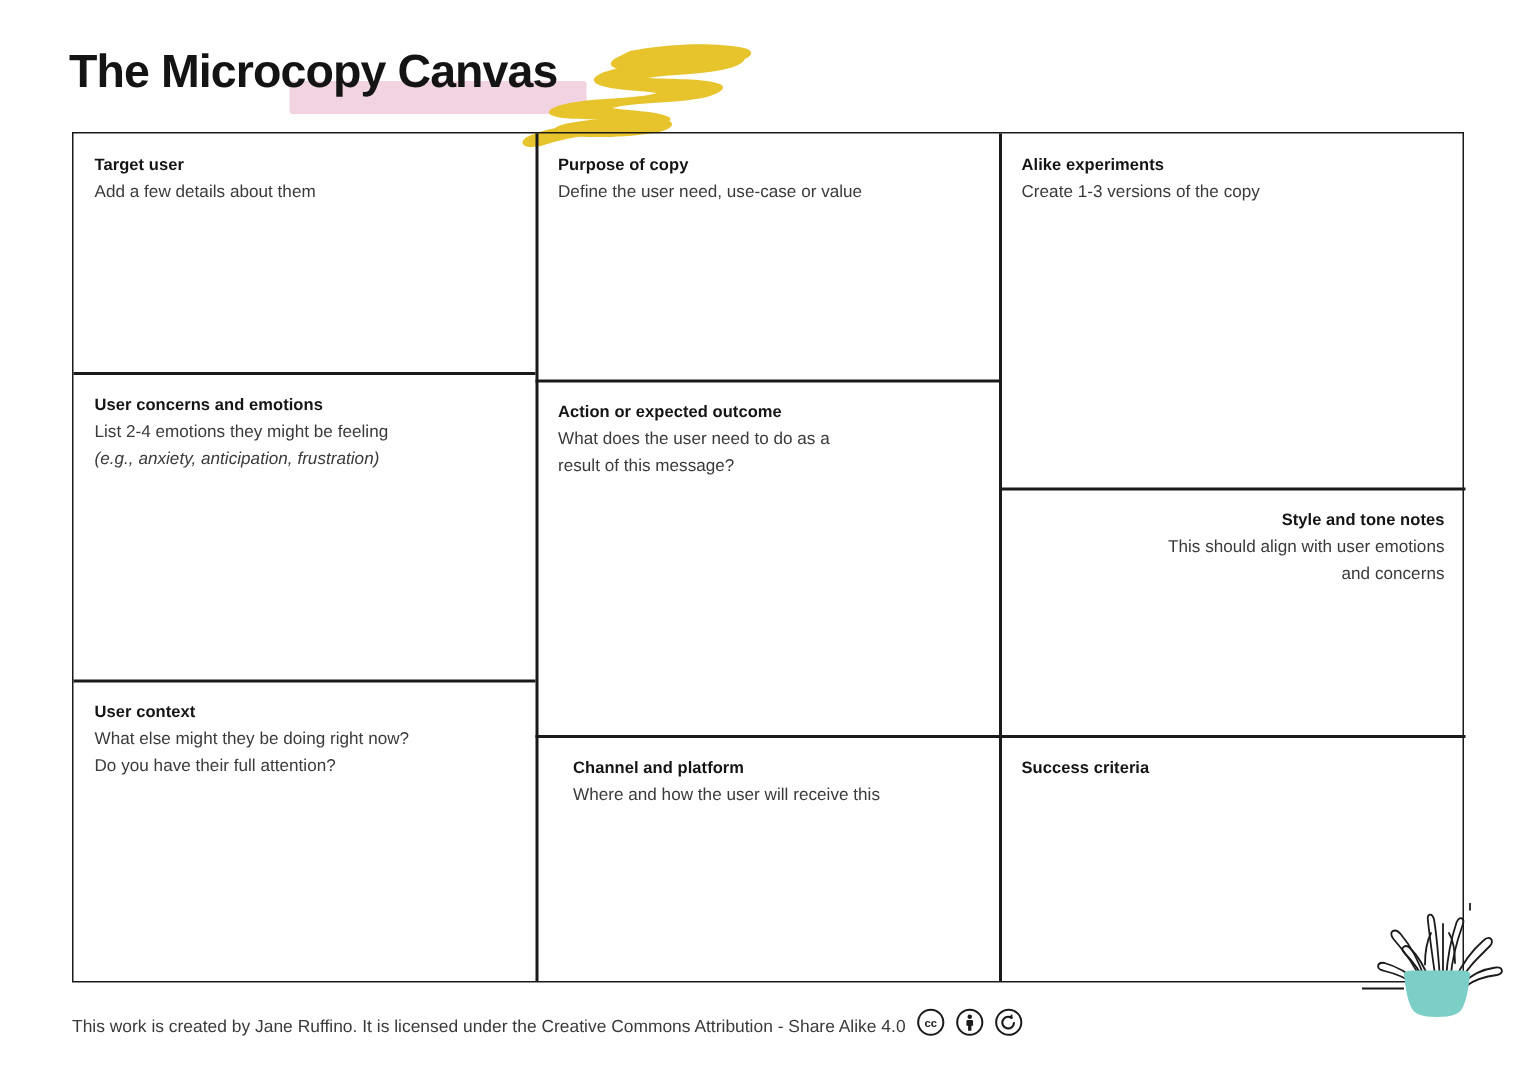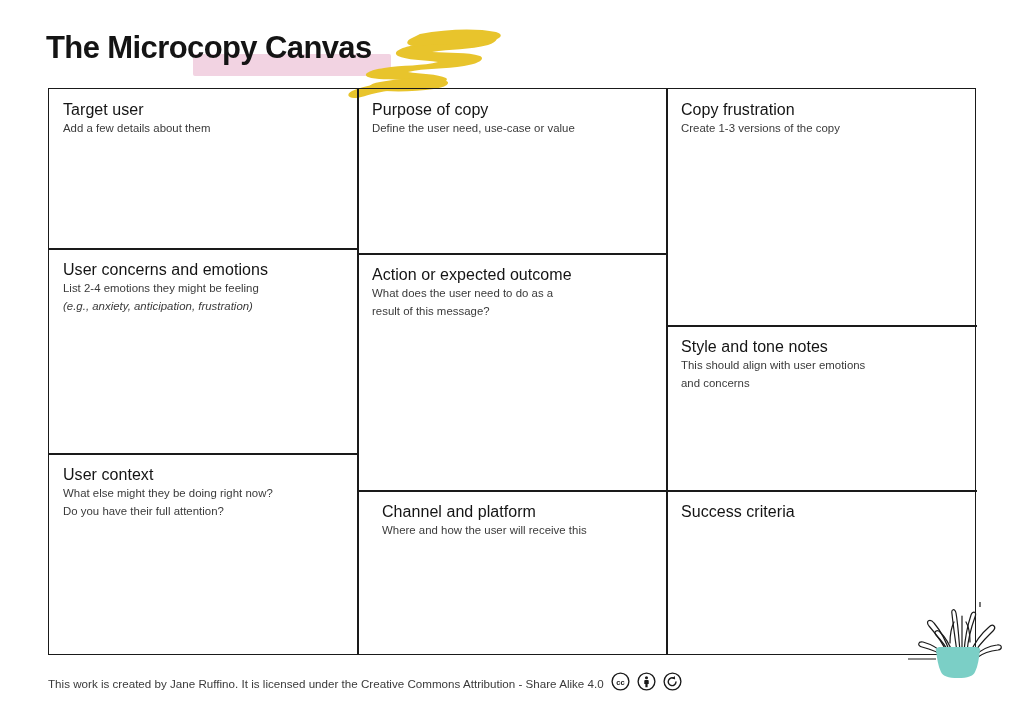--- a/index.html
+++ b/index.html
@@ -62,22 +62,22 @@
     height: 567px;
     border: 1.6px solid #1a1a1a;
     box-sizing: border-box;
   }
   .cell {
     position: absolute;
     box-sizing: border-box;
     padding: 12px 14px 0 14px;
   }
   .cell-title {
-    font-size: 16px;
-    font-weight: normal;
+    font-size: 11px;
+    font-weight: bold;
     color: #141414;
     line-height: 18px;
     letter-spacing: 0.05px;
     margin: 0 0 1px 0;
   }
   .cell-desc {
     font-size: 11.4px;
     font-weight: normal;
     color: #3a3a3a;
     line-height: 17.5px;
@@ -186,25 +186,25 @@
     <p class="cell-desc">What does the user need to do as a</p>
     <p class="cell-desc">result of this message?</p>
   </div>
 
   <div class="cell" style="left:309px; top:402px; width:308px; height:163px;padding-left:24px;">
     <p class="cell-title">Channel and platform</p>
     <p class="cell-desc">Where and how the user will receive this</p>
   </div>
 
   <div class="cell" style="left:618px; top:0; width:310px; height:236px;">
-    <p class="cell-title">Copy frustration</p>
+    <p class="cell-title">Alike experiments</p>
     <p class="cell-desc">Create 1-3 versions of the copy</p>
   </div>
 
-  <div class="cell" style="left:618px; top:237px; width:310px; height:164px;">
+  <div class="cell" style="left:618px; top:237px; width:310px; height:164px;text-align:right;">
     <p class="cell-title">Style and tone notes</p>
     <p class="cell-desc">This should align with user emotions</p>
     <p class="cell-desc">and concerns</p>
   </div>
 
   <div class="cell" style="left:618px; top:402px; width:310px; height:163px;">
     <p class="cell-title">Success criteria</p>
   </div>
 </div>
 

